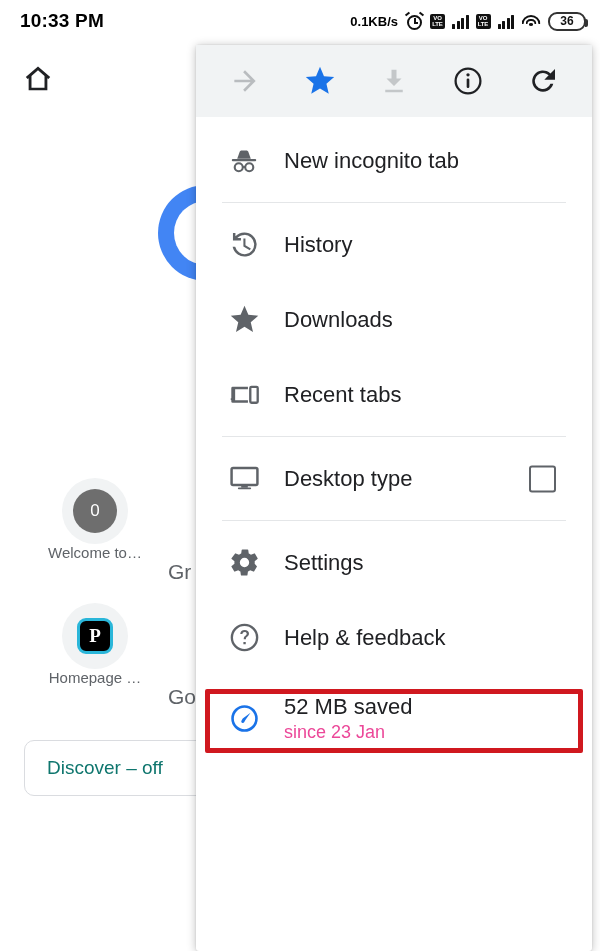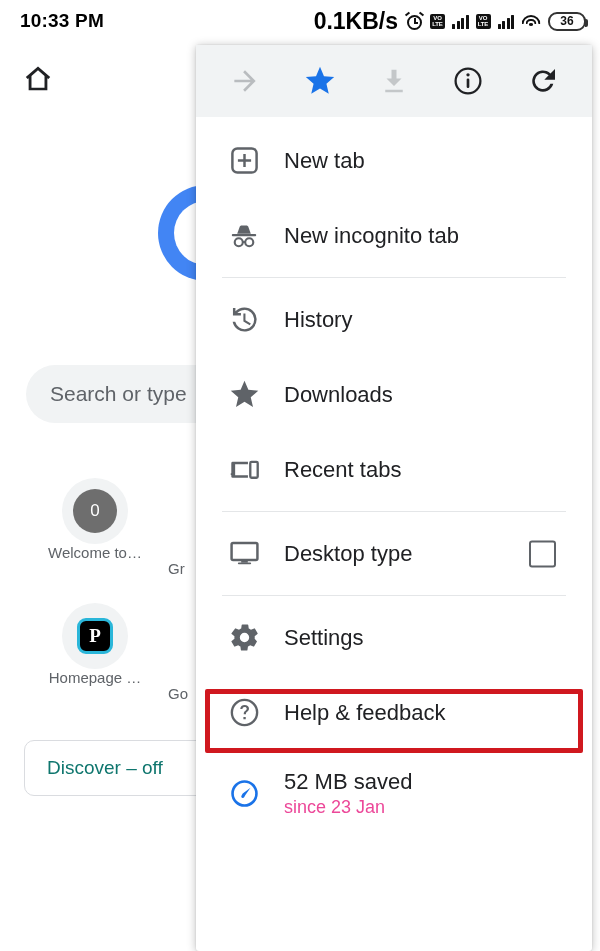--- a/index.html
+++ b/index.html
@@ -12,21 +12,21 @@
   #screen { position:relative; width:600px; height:951px; background:#fff; }
 
   
   .statusbar {
     position:absolute; top:0; left:0; width:600px; height:42px;
     display:flex; align-items:center; justify-content:space-between;
     padding:0 14px 0 20px; background:#ffffff;
   }
   .status-time { font-size:19px; font-weight:bold; color:#000; letter-spacing:0.2px; }
   .status-right { display:flex; align-items:center; gap:7px; }
-  .status-rate { font-size:23px; font-weight:bold; color:#000; margin-right:1px; }
+  .status-rate { font-size:13px; font-weight:bold; color:#000; margin-right:1px; }
   .alarm-ic { width:17px; height:17px; position:relative; }
   .alarm-ic .face { position:absolute; left:1px; top:2px; width:15px; height:15px;
      border:2px solid #111; border-radius:50%; }
   .alarm-ic .hand1 { position:absolute; left:8px; top:5px; width:2px; height:5px; background:#111; }
   .alarm-ic .hand2 { position:absolute; left:8px; top:9px; width:4px; height:2px; background:#111; }
   .alarm-ic .ear-l { position:absolute; left:-1px; top:0px; width:5px; height:2px; background:#111;
      transform:rotate(-40deg); }
   .alarm-ic .ear-r { position:absolute; right:-1px; top:0px; width:5px; height:2px; background:#111;
      transform:rotate(40deg); }
   .volte {
@@ -76,21 +76,21 @@
   .tile .lbl { font-size:15px; color:#5f6368; white-space:nowrap; }
   .avatar-0 {
     width:44px; height:44px; border-radius:50%; background:#6e6e6e; color:#fff;
     display:flex; align-items:center; justify-content:center; font-size:17px;
   }
   .fav-p {
     width:36px; height:36px; border-radius:9px; background:#000;
     border:3px solid #2ab6d9; color:#fff; display:flex; align-items:center;
     justify-content:center; font-family:"Liberation Serif", serif; font-size:19px; font-weight:bold;
   }
-  .tile-side { position:absolute; font-size:15px; color:#5f6368; white-space:nowrap; }
+  .tile-side { position:absolute; font-size:21px; color:#5f6368; white-space:nowrap; }
 
   .discover-chip {
     position:absolute; left:24px; top:740px; width:250px; height:56px;
     border:1px solid #dadce0; border-radius:10px; background:#fff;
     display:flex; align-items:center; padding-left:22px;
   }
   .discover-chip span { font-size:19px; color:#0f766e; }
 
   
   .menu {
@@ -165,23 +165,20 @@
   </div>
 
   <svg class="home-ic" viewBox="0 0 24 24">
     <path d="M12 3.2 3.4 10.6l1.25 1.45L5.4 11.4V20h13.2v-8.6l.75.65L20.6 10.6 12 3.2z
              M7.4 18.2v-8.4L12 5.8l4.6 4V18.2H7.4z" fill="#202124"></path>
   </svg>
 
   <div class="glogo"></div>
   <div class="glogo-bar"></div>
 
-  <div class="searchbox">
-    <span>Search or type</span>
-  </div>
 
   <div class="tile" style="left:36px; top:478px;">
     <div class="disc">
       <div class="avatar-0">0</div>
     </div>
     <div class="lbl">Welcome to…</div>
   </div>
   <div class="tile-side" style="left:168px; top:560px;">Gr</div>
 
   <div class="tile" style="left:36px; top:603px;">
@@ -223,29 +220,20 @@
       </div>
       <div class="hdr-btn">
         <svg width="32" height="32" viewBox="0 0 24 24">
           <path d="M17.6 6.4A8 8 0 1 0 19.7 14h-2.15A6 6 0 1 1 12 6c1.66 0 3.14.69 4.22 1.78L13 11h8V3l-3.4 3.4z" fill="#202124"></path>
         </svg>
       </div>
     </div>
 
     <div class="menu-list">
 
-      <div class="mi">
-        <div class="ic">
-          <svg width="33" height="33" viewBox="0 0 24 24">
-            <rect x="3.2" y="3.2" width="17.6" height="17.6" rx="3.6" fill="none" stroke="#5f6368" stroke-width="1.8"></rect>
-            <path d="M11.1 7.2h1.8v3.9h3.9v1.8h-3.9v3.9h-1.8v-3.9H7.2v-1.8h3.9z" fill="#5f6368"></path>
-          </svg>
-        </div>
-        <div class="txt">New tab</div>
-      </div>
 
       <div class="mi">
         <div class="ic">
           <svg width="34" height="34" viewBox="0 0 24 24">
             <path d="M7.2 10.4 8.9 5.6c.22-.62.8-1 1.45-1h3.3c.65 0 1.23.38 1.45 1l1.7 4.8z" fill="#5f6368"></path>
             <rect x="3.4" y="10.6" width="17.2" height="1.5" rx="0.7" fill="#5f6368"></rect>
             <circle cx="8.3" cy="16.4" r="2.85" fill="none" stroke="#5f6368" stroke-width="1.5"></circle>
             <circle cx="15.7" cy="16.4" r="2.85" fill="none" stroke="#5f6368" stroke-width="1.5"></circle>
             <rect x="10.9" y="15.6" width="2.2" height="1.3" fill="#5f6368"></rect>
           </svg>

